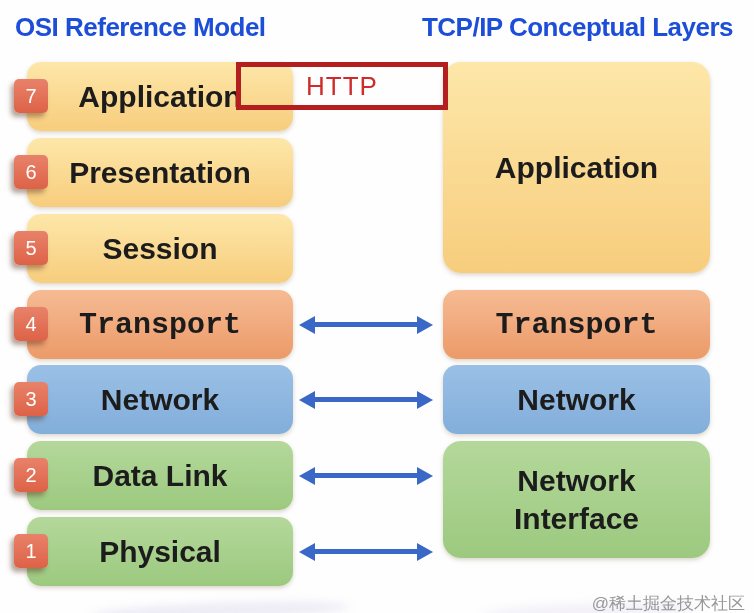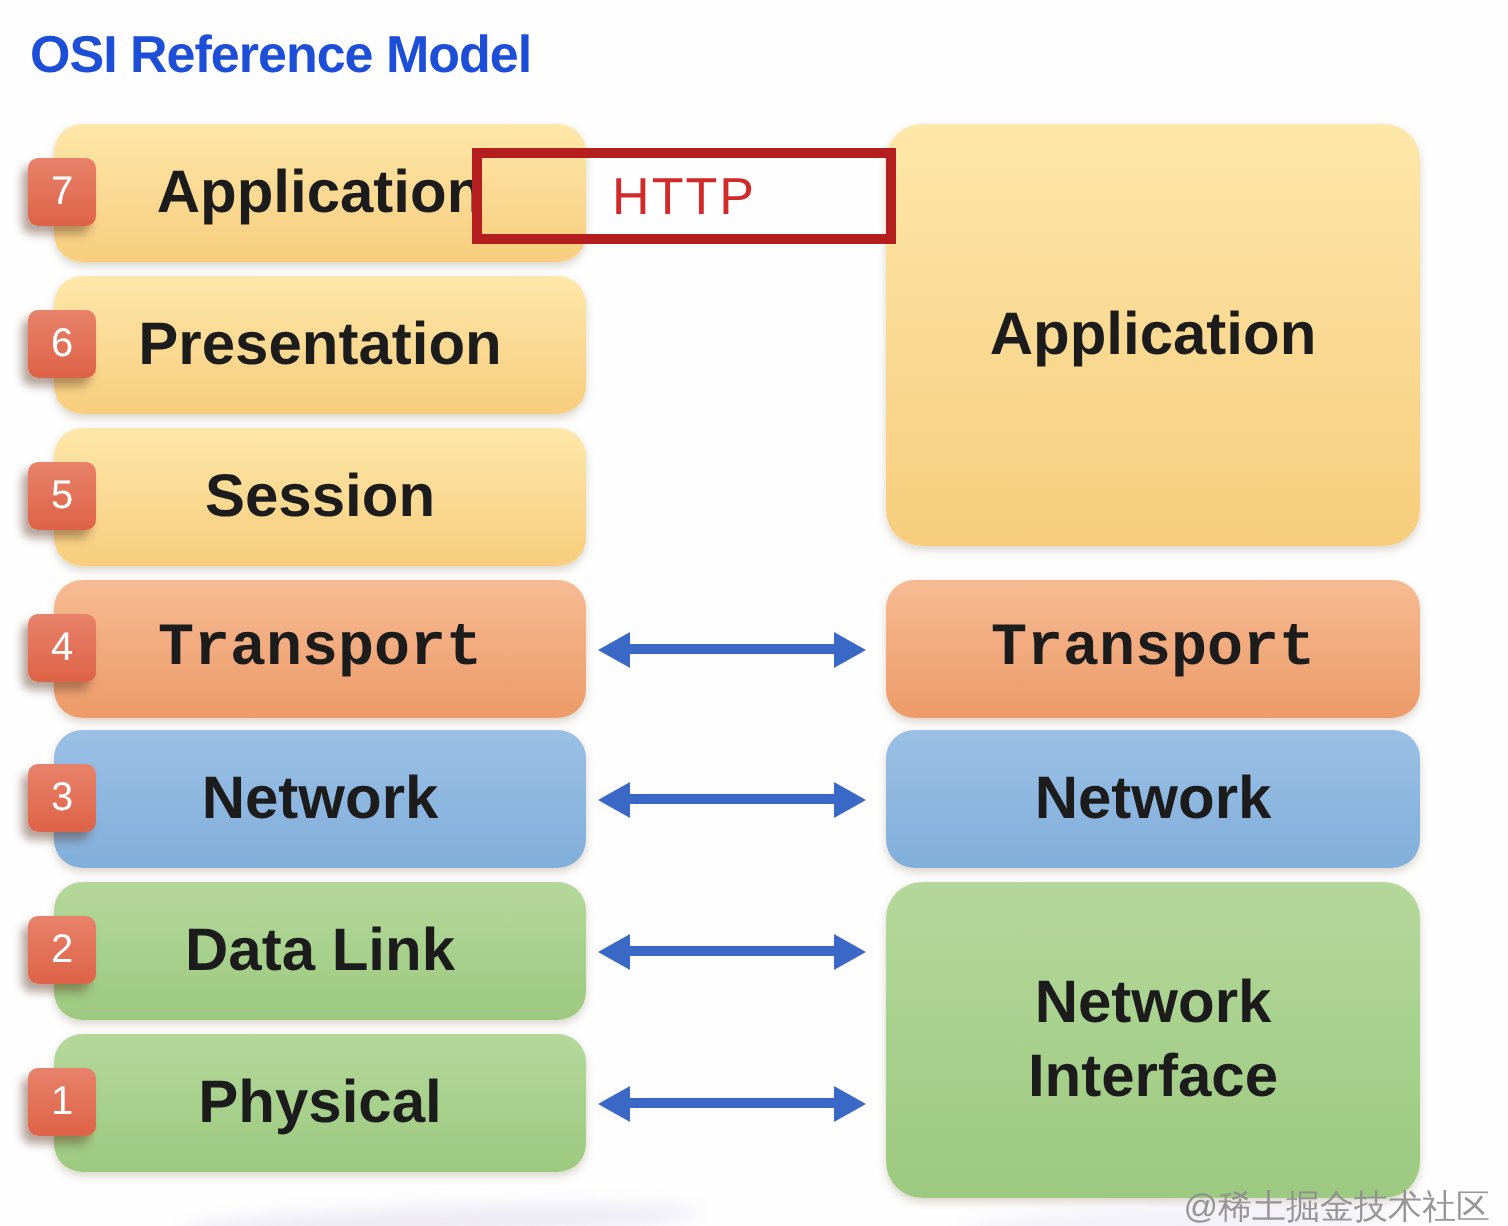--- a/index.html
+++ b/index.html
@@ -74,21 +74,21 @@
     align-items: center;
     justify-content: center;
     font-size: 30px;
     font-weight: 600;
     color: #1c1c1c;
     box-shadow: 0 2px 4px rgba(110, 90, 50, 0.25);
     text-align: center;
     line-height: 1.25;
   }
   #tcp-application { top: 62px;  height: 211px; }
-  #tcp-netif       { top: 441px; height: 158px; }
+  #tcp-netif       { top: 441px; height: 117px; }
   #tcp-netif .label-inner { width: 170px; }
 
   .arrow { position: absolute; left: 299px; width: 134px; height: 18px; }
   .arrow .shaft {
     position: absolute; left: 11px; right: 11px; top: 6px; height: 5px;
     background: #3a68c6; border-radius: 2px;
   }
   .arrow .head-l {
     position: absolute; left: 0; top: 0; width: 0; height: 0;
     border-top: 9px solid transparent; border-bottom: 9px solid transparent;
@@ -96,21 +96,21 @@
   }
   .arrow .head-r {
     position: absolute; right: 0; top: 0; width: 0; height: 0;
     border-top: 9px solid transparent; border-bottom: 9px solid transparent;
     border-left: 16px solid #3a68c6;
   }
 
   #http-callout {
     position: absolute;
     left: 236px;
-    top: 74px;
+    top: 62px;
     width: 202px;
     height: 38px;
     border: 5px solid #b51e1e;
     background: transparent;
     display: flex;
     align-items: center;
     justify-content: center;
     z-index: 5;
   }
   #http-callout .http-label {
@@ -140,20 +140,21 @@
   }
   #swoosh-1 { left: 90px;  width: 260px; transform: rotate(-2deg); }
   #swoosh-2 { left: 480px; width: 220px; transform: rotate(-2deg); opacity: 0.3; }
 </style>
 </head>
 <body>
 
 <div id="stage">
 
   <div class="col-title" id="title-left">OSI Reference Model</div>
+  <div class="col-title" id="title-right">TCP/IP Conceptual Layers</div>
 
   <div class="layer-row" style="top:62px">
     <div class="num-badge">7</div>
     <div class="layer-box osi-box yellow">
       <span>Application</span>
     </div>
   </div>
   <div class="layer-row" style="top:138px">
     <div class="num-badge">6</div>
     <div class="layer-box osi-box yellow">

